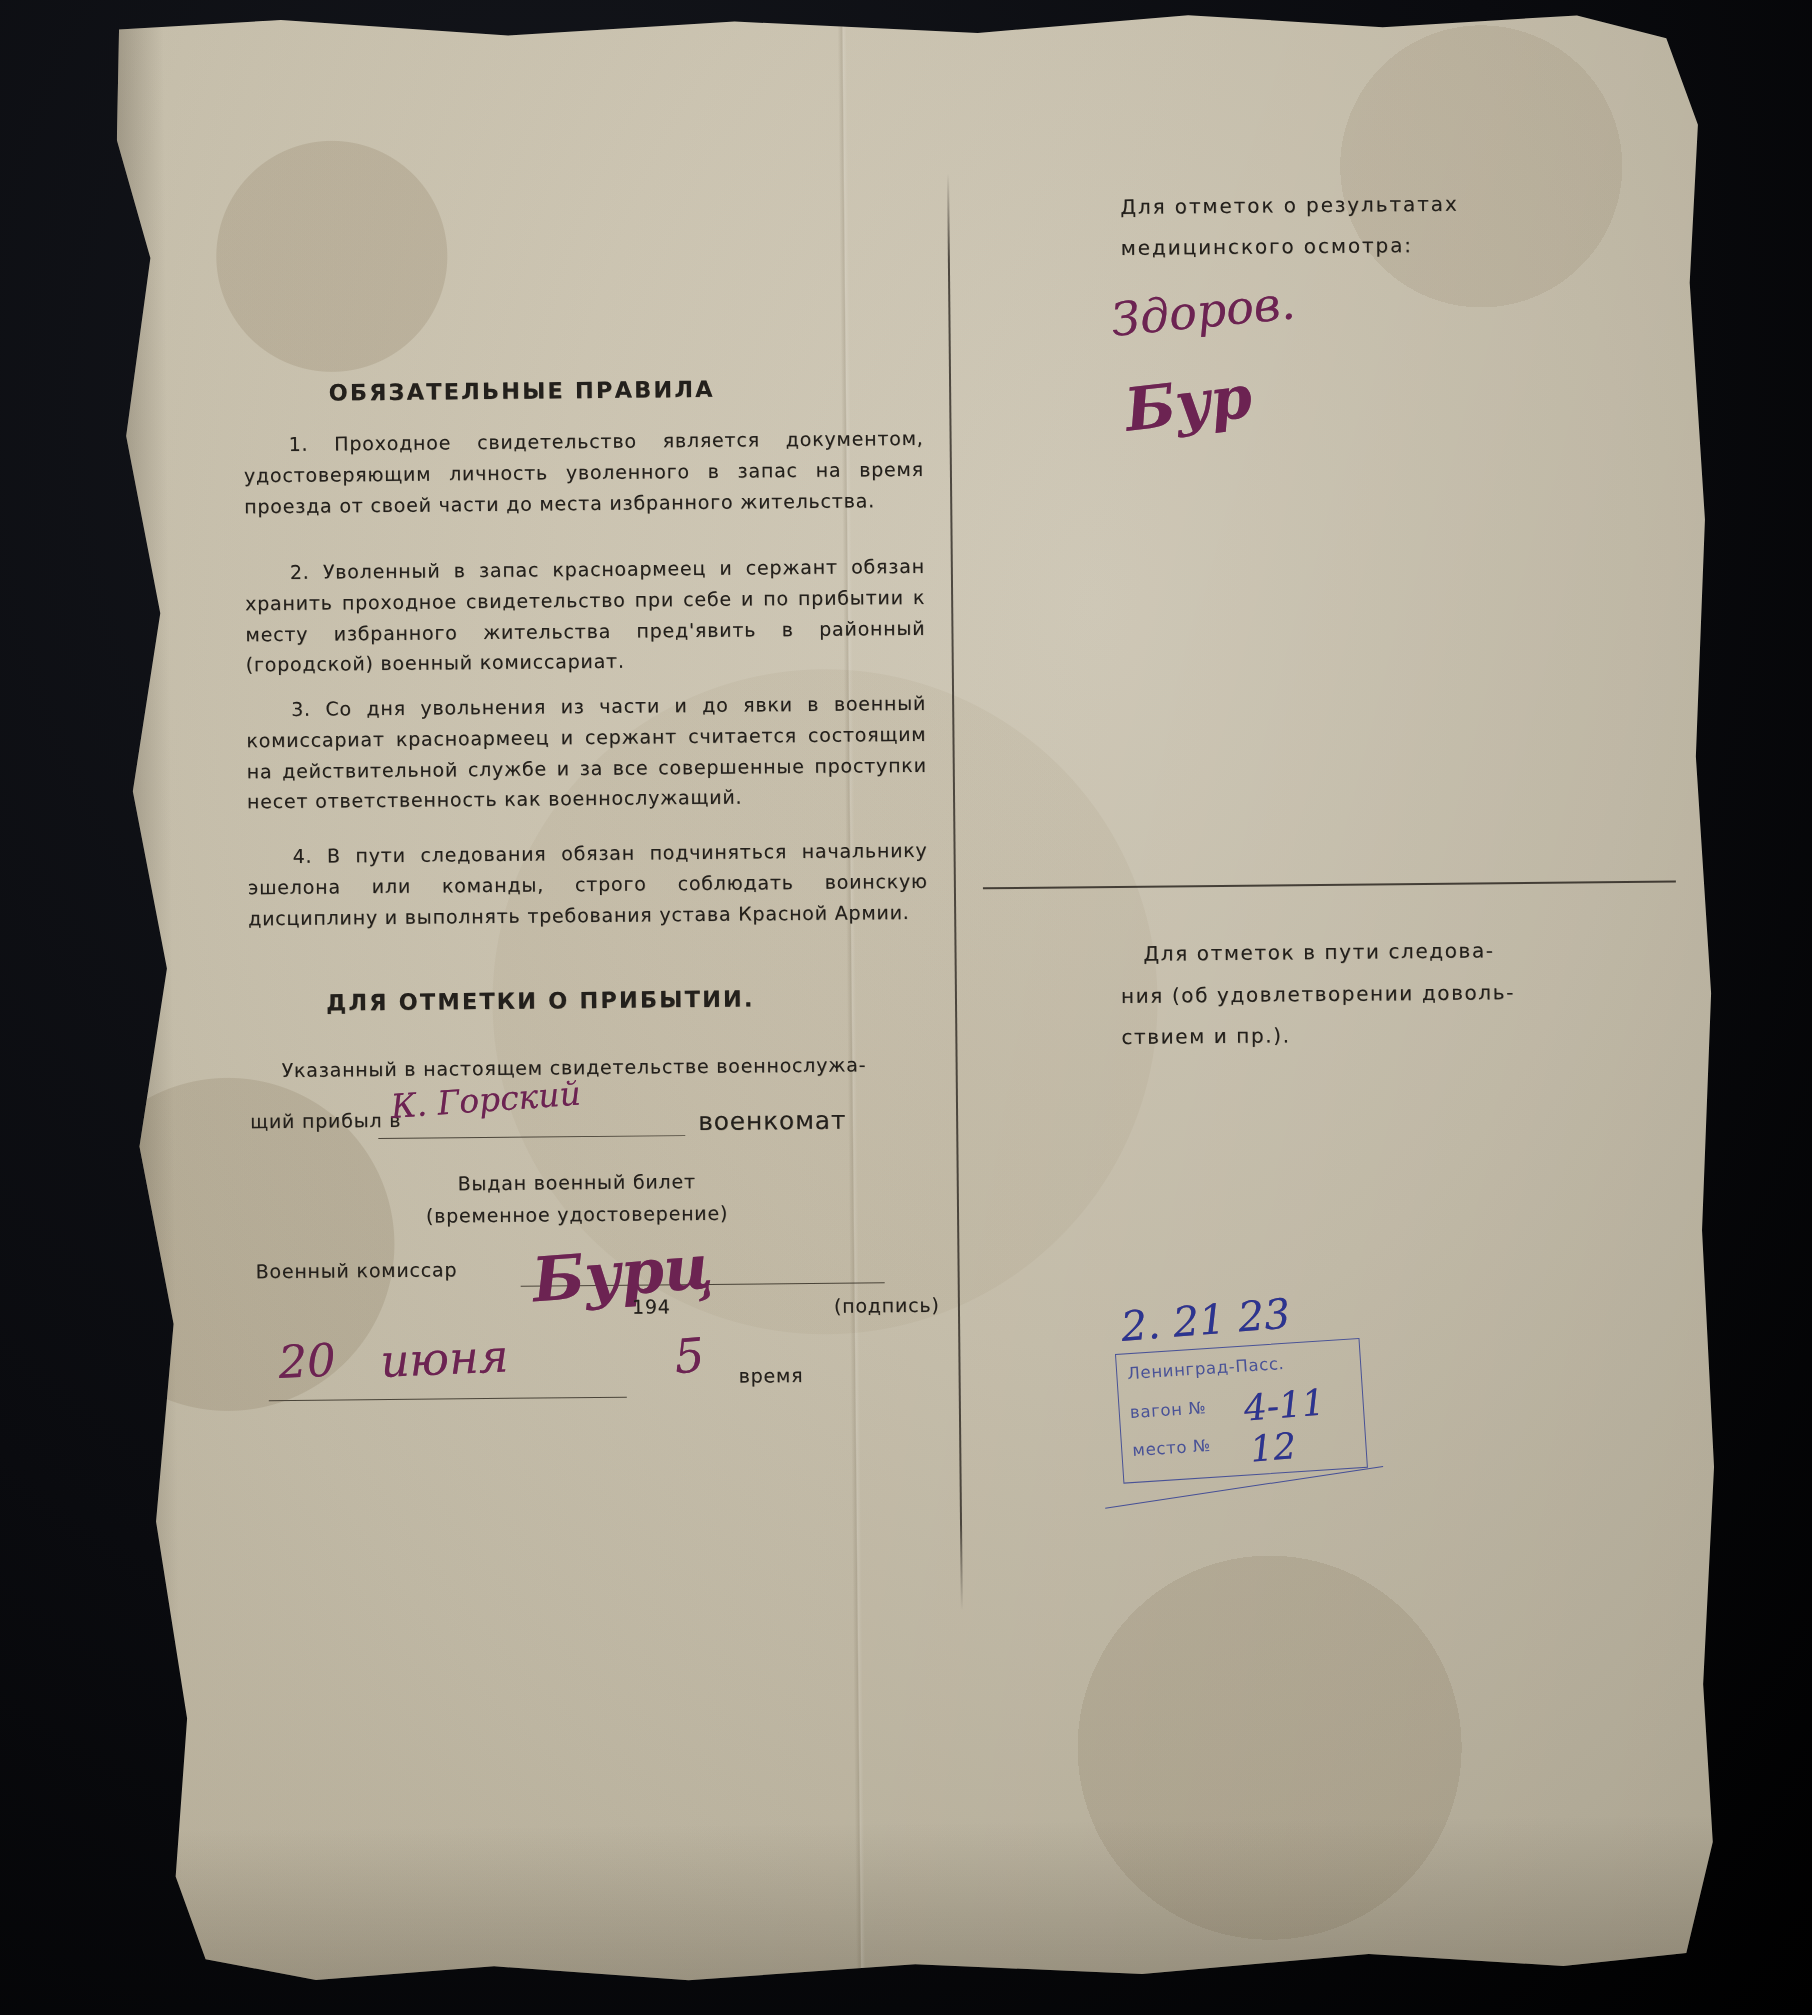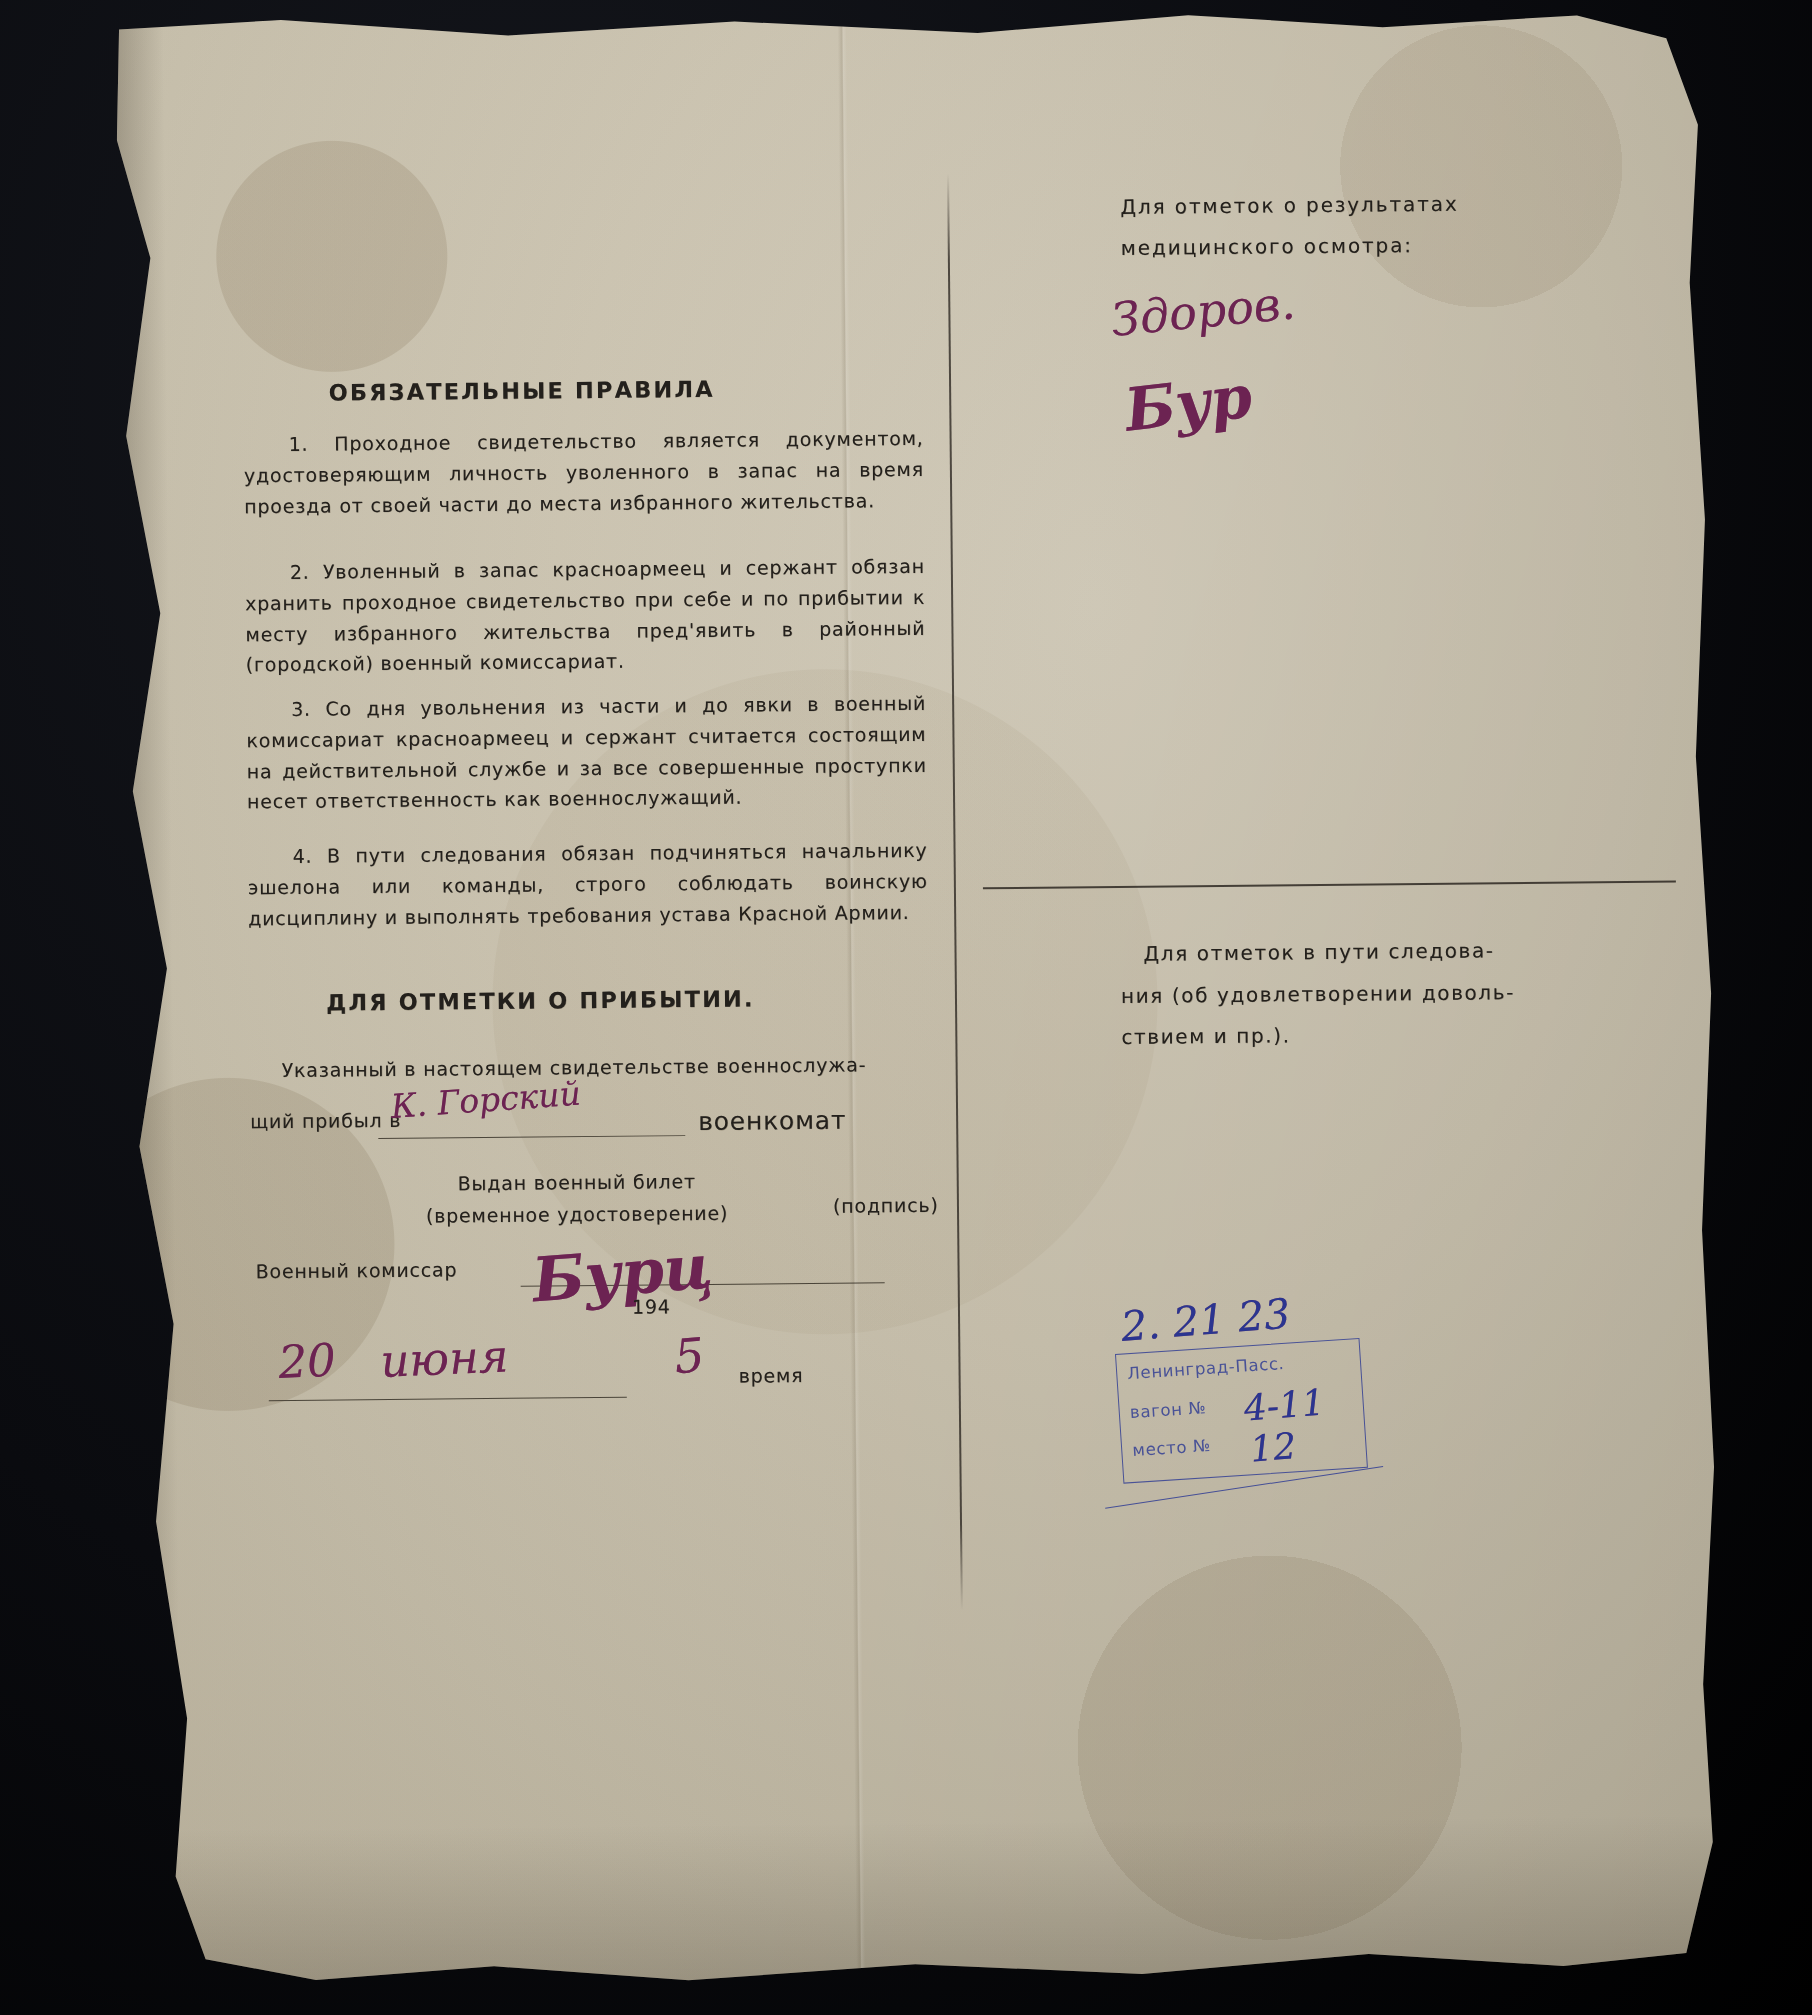--- a/index.html
+++ b/index.html
@@ -192,21 +192,21 @@
     <div class="ru" style="left:153px; top:1086px; font-size:19px;">щий прибыл в</div>
     <div class="ru" style="left:601px; top:1086px; font-size:25px;">военкомат</div>
     <div class="uline" style="left:281px; top:1119px; width:307px;"></div>
     <div class="ink" style="left:294px; top:1068px; font-size:33px; transform:rotate(-3.5deg);">К. Горский</div>
 
     <div class="ru" style="left:153px; top:1150px; width:652px; font-size:19px; text-align:center;">Выдан военный билет</div>
     <div class="ru" style="left:153px; top:1182px; width:652px; font-size:19px; text-align:center;">(временное удостоверение)</div>
 
     <div class="ru" style="left:157px; top:1236px; font-size:19px;">Военный комиссар</div>
     <div class="uline" style="left:422px; top:1268px; width:364px;"></div>
-    <div class="ru" style="left:735px; top:1176px; font-size:19px;">(подпись)</div>
+    <div class="ru" style="left:735px; top:1276px; font-size:19px;">(подпись)</div>
     <div class="ink" style="left:434px; top:1227px; font-size:61px; font-weight:bold; transform:rotate(-4deg);">Бурц</div>
 
     <div class="ink" style="left:179px; top:1316px; font-size:45px; transform:rotate(-2deg);">20</div>
     <div class="ink" style="left:281px; top:1316px; font-size:45px; transform:rotate(-2deg);">июня</div>
     <div class="uline" style="left:169px; top:1380px; width:358px;"></div>
     <div class="ru" style="left:533px; top:1275px; font-size:19px;">194</div>
     <div class="ink" style="left:575px; top:1313px; font-size:47px; transform:rotate(-4deg);">5</div>
     <div class="ru" style="left:639px; top:1345px; font-size:19px;">время</div>
 
     <div class="ru" style="left:1032px; top:179px; font-size:20px; letter-spacing:1.9px;">Для отметок о результатах</div>

